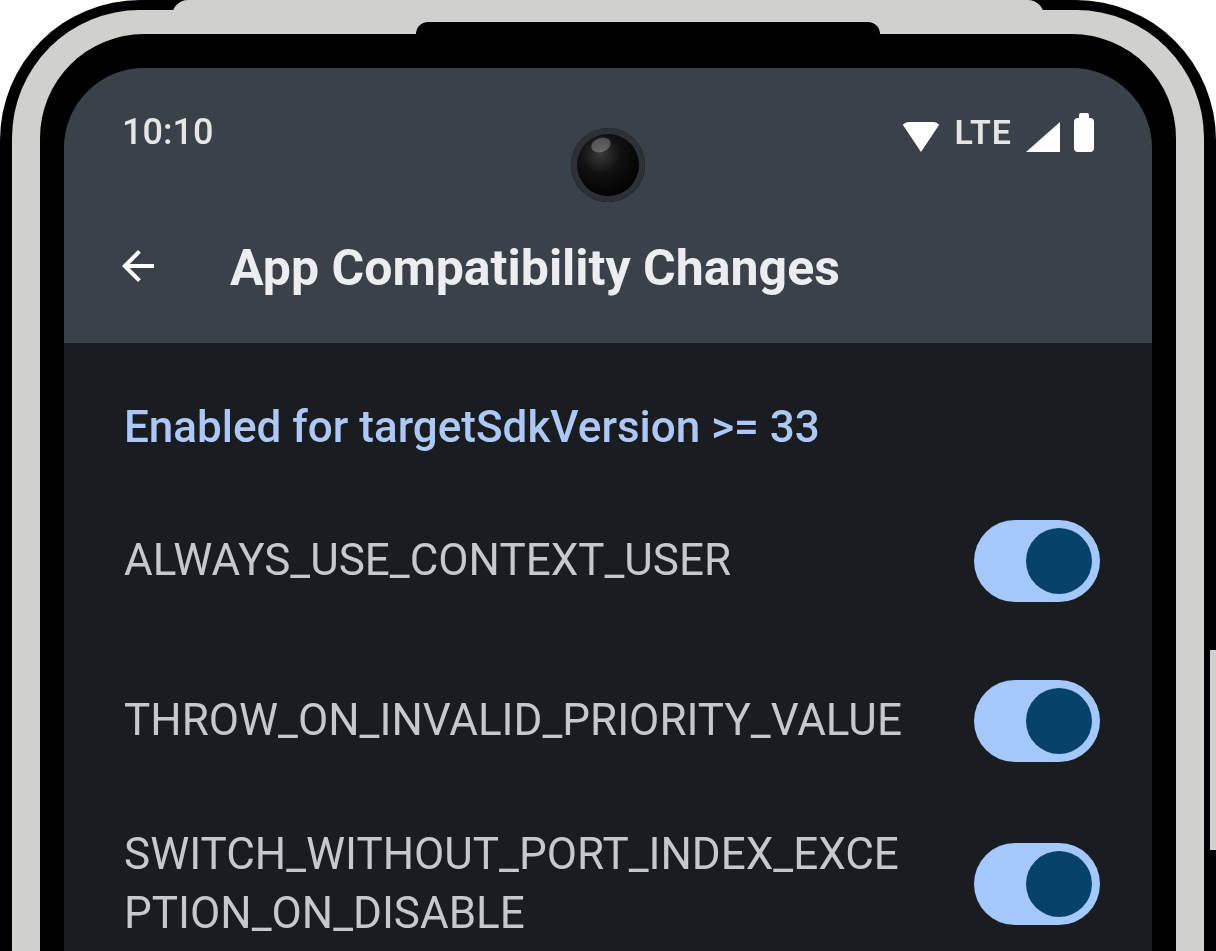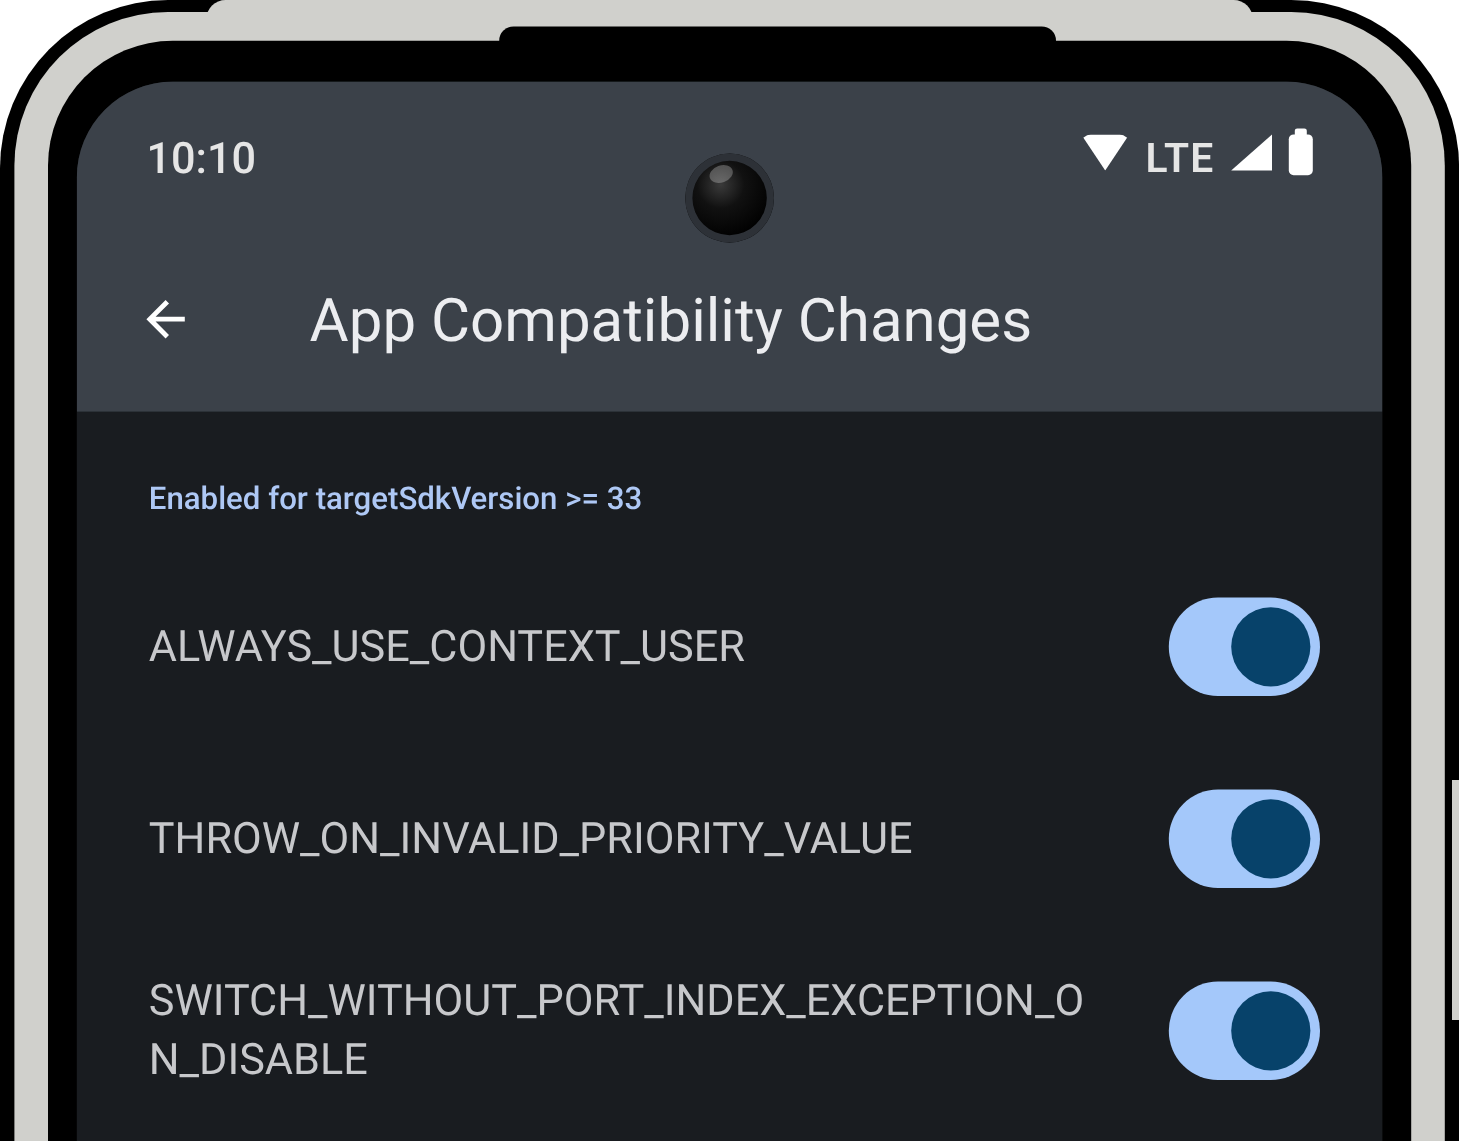--- a/index.html
+++ b/index.html
@@ -124,21 +124,21 @@
     left: 58px; right: 58px;
     height: 60px;
     display: flex;
     justify-content: space-between;
     align-items: center;
     font-size: 36px;
     font-weight: 500;
     color: #e5e5e5;
   }
   .status-left { display: flex; align-items: center; gap: 10px; }
-  .status-right { display: flex; align-items: flex-start; gap: 14px; }
+  .status-right { display: flex; align-items: flex-end; gap: 14px; }
 
   .wifi-icon {
     width: 40px; height: 30px;
     position: relative;
   }
   .wifi-icon::before {
     content:"";
     position:absolute;
     left:0; top:0;
     border-left:20px solid transparent;
@@ -188,47 +188,47 @@
     padding: 0 44px;
   }
   .back-button {
     width: 60px; height: 60px;
     display:flex; align-items:center; justify-content:center;
     cursor:pointer;
   }
   .arrow-left-icon svg { width: 48px; height: 48px; fill: #fff; }
   .app-title {
     font-size: 50px;
-    font-weight: 400;
+    font-weight: 700;
     color: #ecedf0;
-    margin-left: 90px;
+    margin-left: 62px;
   }
 
   
   .content {
     position: absolute;
     left: 0; top: 275px;
     width: 100%;
   }
   .section-header {
     padding: 58px 60px 28px 60px;
-    font-size: 26px;
+    font-size: 44px;
     font-weight: 500;
     color: #aec8f5;
   }
   .list-item {
     display:flex;
     align-items:center;
     justify-content:space-between;
     min-height:160px;
     padding: 24px 52px 24px 60px;
     cursor:pointer;
   }
   .list-label {
-    font-size: 36px;
+    font-size: 44px;
     font-weight: 400;
     color: #c7c8cb;
     line-height: 1.35;
     max-width: 780px;
     overflow-wrap: break-word;
   }
 
   .toggle {
     flex: 0 0 auto;
     width: 126px;

